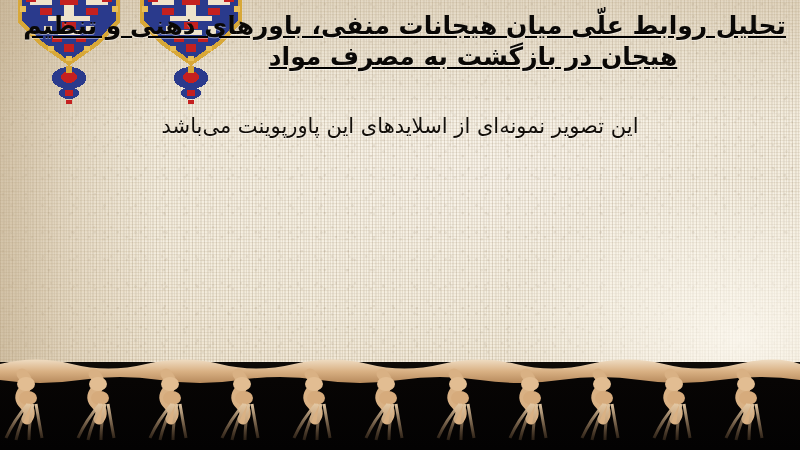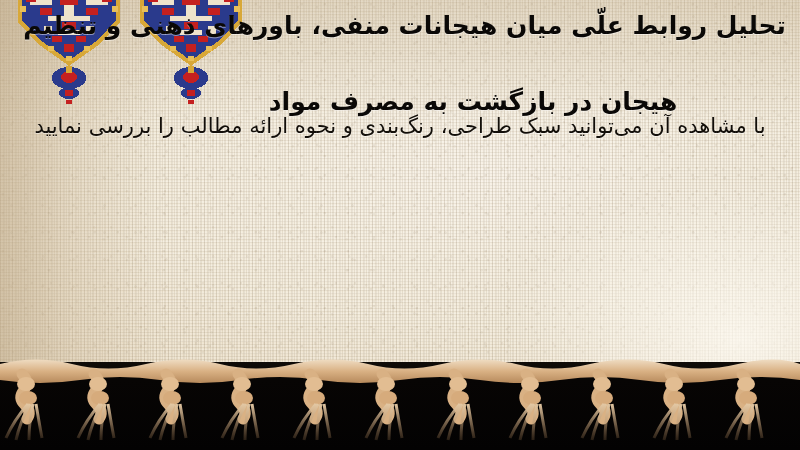--- a/index.html
+++ b/index.html
@@ -58,30 +58,30 @@
 
   
   .ornaments{position:absolute;left:0;top:-4px;width:260px;height:110px;}
   .ornament{position:absolute;top:0;}
   .ornament.left{left:14px;}
   .ornament.right{left:136px;}
 
   
   .title-block{
     position:absolute;right:14px;top:10px;width:570px;
-    text-align:center;direction:rtl;
+    text-align:center;direction:rtl;text-decoration:underline;
   }
   .title-line{
     color:#0a0806;
     font-size:25px;font-weight:bold;line-height:31px;
     letter-spacing:0px;
     text-shadow:0 1px 0 rgba(255,255,255,.45);
     white-space:nowrap;
   }
-  .title-line.l2{padding-right:56px;margin-top:45px;}
+  .title-line.l2{padding-right:56px;}
 
   
   .body-block{
     position:absolute;right:28px;top:104px;width:744px;
     text-align:center;direction:rtl;
   }
   .body-line{
     color:#120e09;
     font-size:21px;line-height:44px;font-weight:500;
     white-space:nowrap;
@@ -214,21 +214,21 @@
       </g>
     </svg>
   </div>
 
   <div class="title-block">
     <div class="title-line l1">تحلیل روابط علّی میان هیجانات منفی، باورهای ذهنی و تنظیم</div>
     <div class="title-line l2">هیجان در بازگشت به مصرف مواد</div>
   </div>
 
   <div class="body-block">
-    <div class="body-line">با مشاهده آن می‌توانید سبک طراحی، رنگ‌بندی و نحوه ارائه مطالب را بررسی نمایید</div>
+    <div class="body-line">این تصویر نمونه‌ای از اسلایدهای این پاورپوینت می‌باشد</div>
   </div>
 
   <div class="fringe-zone">
     <div class="black-band"></div>
 
     <svg class="tassels" width="800" height="110" viewBox="0 0 800 110">
       <defs>
         <linearGradient id="cord" x1="0" y1="0" x2="0" y2="1">
           <stop offset="0" stop-color="#efdcc2"></stop>
           <stop offset="0.5" stop-color="#d9b184"></stop>

